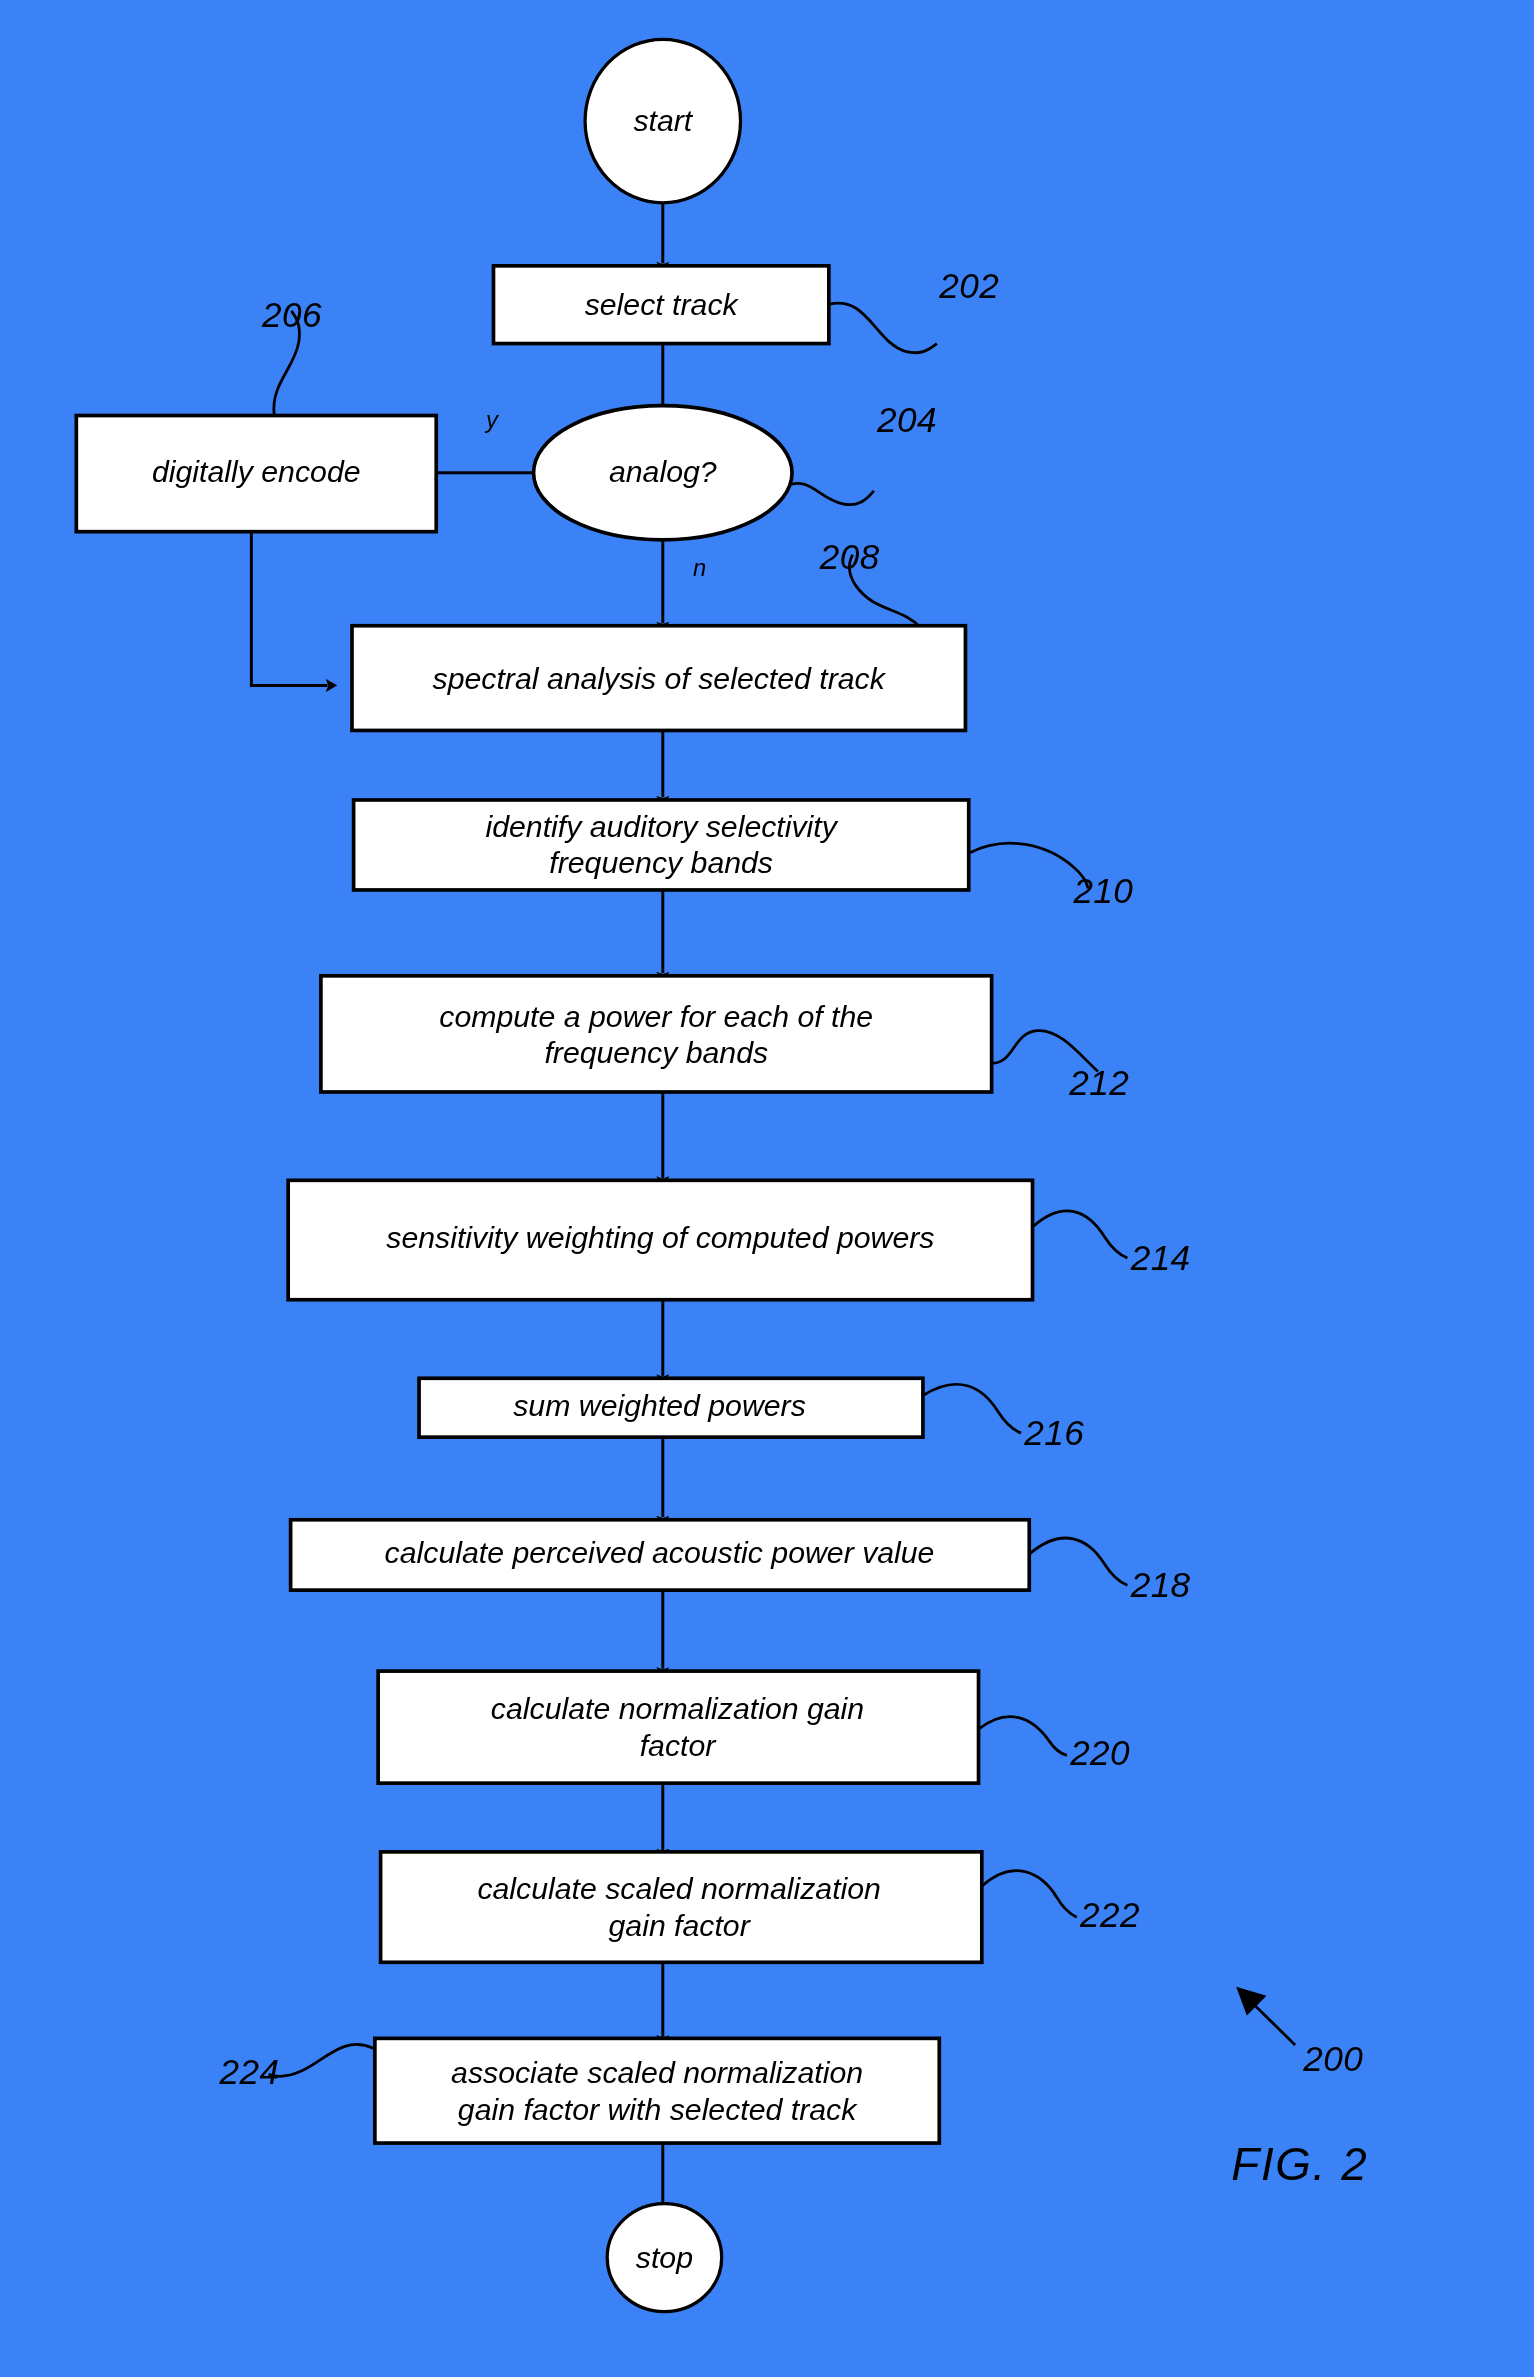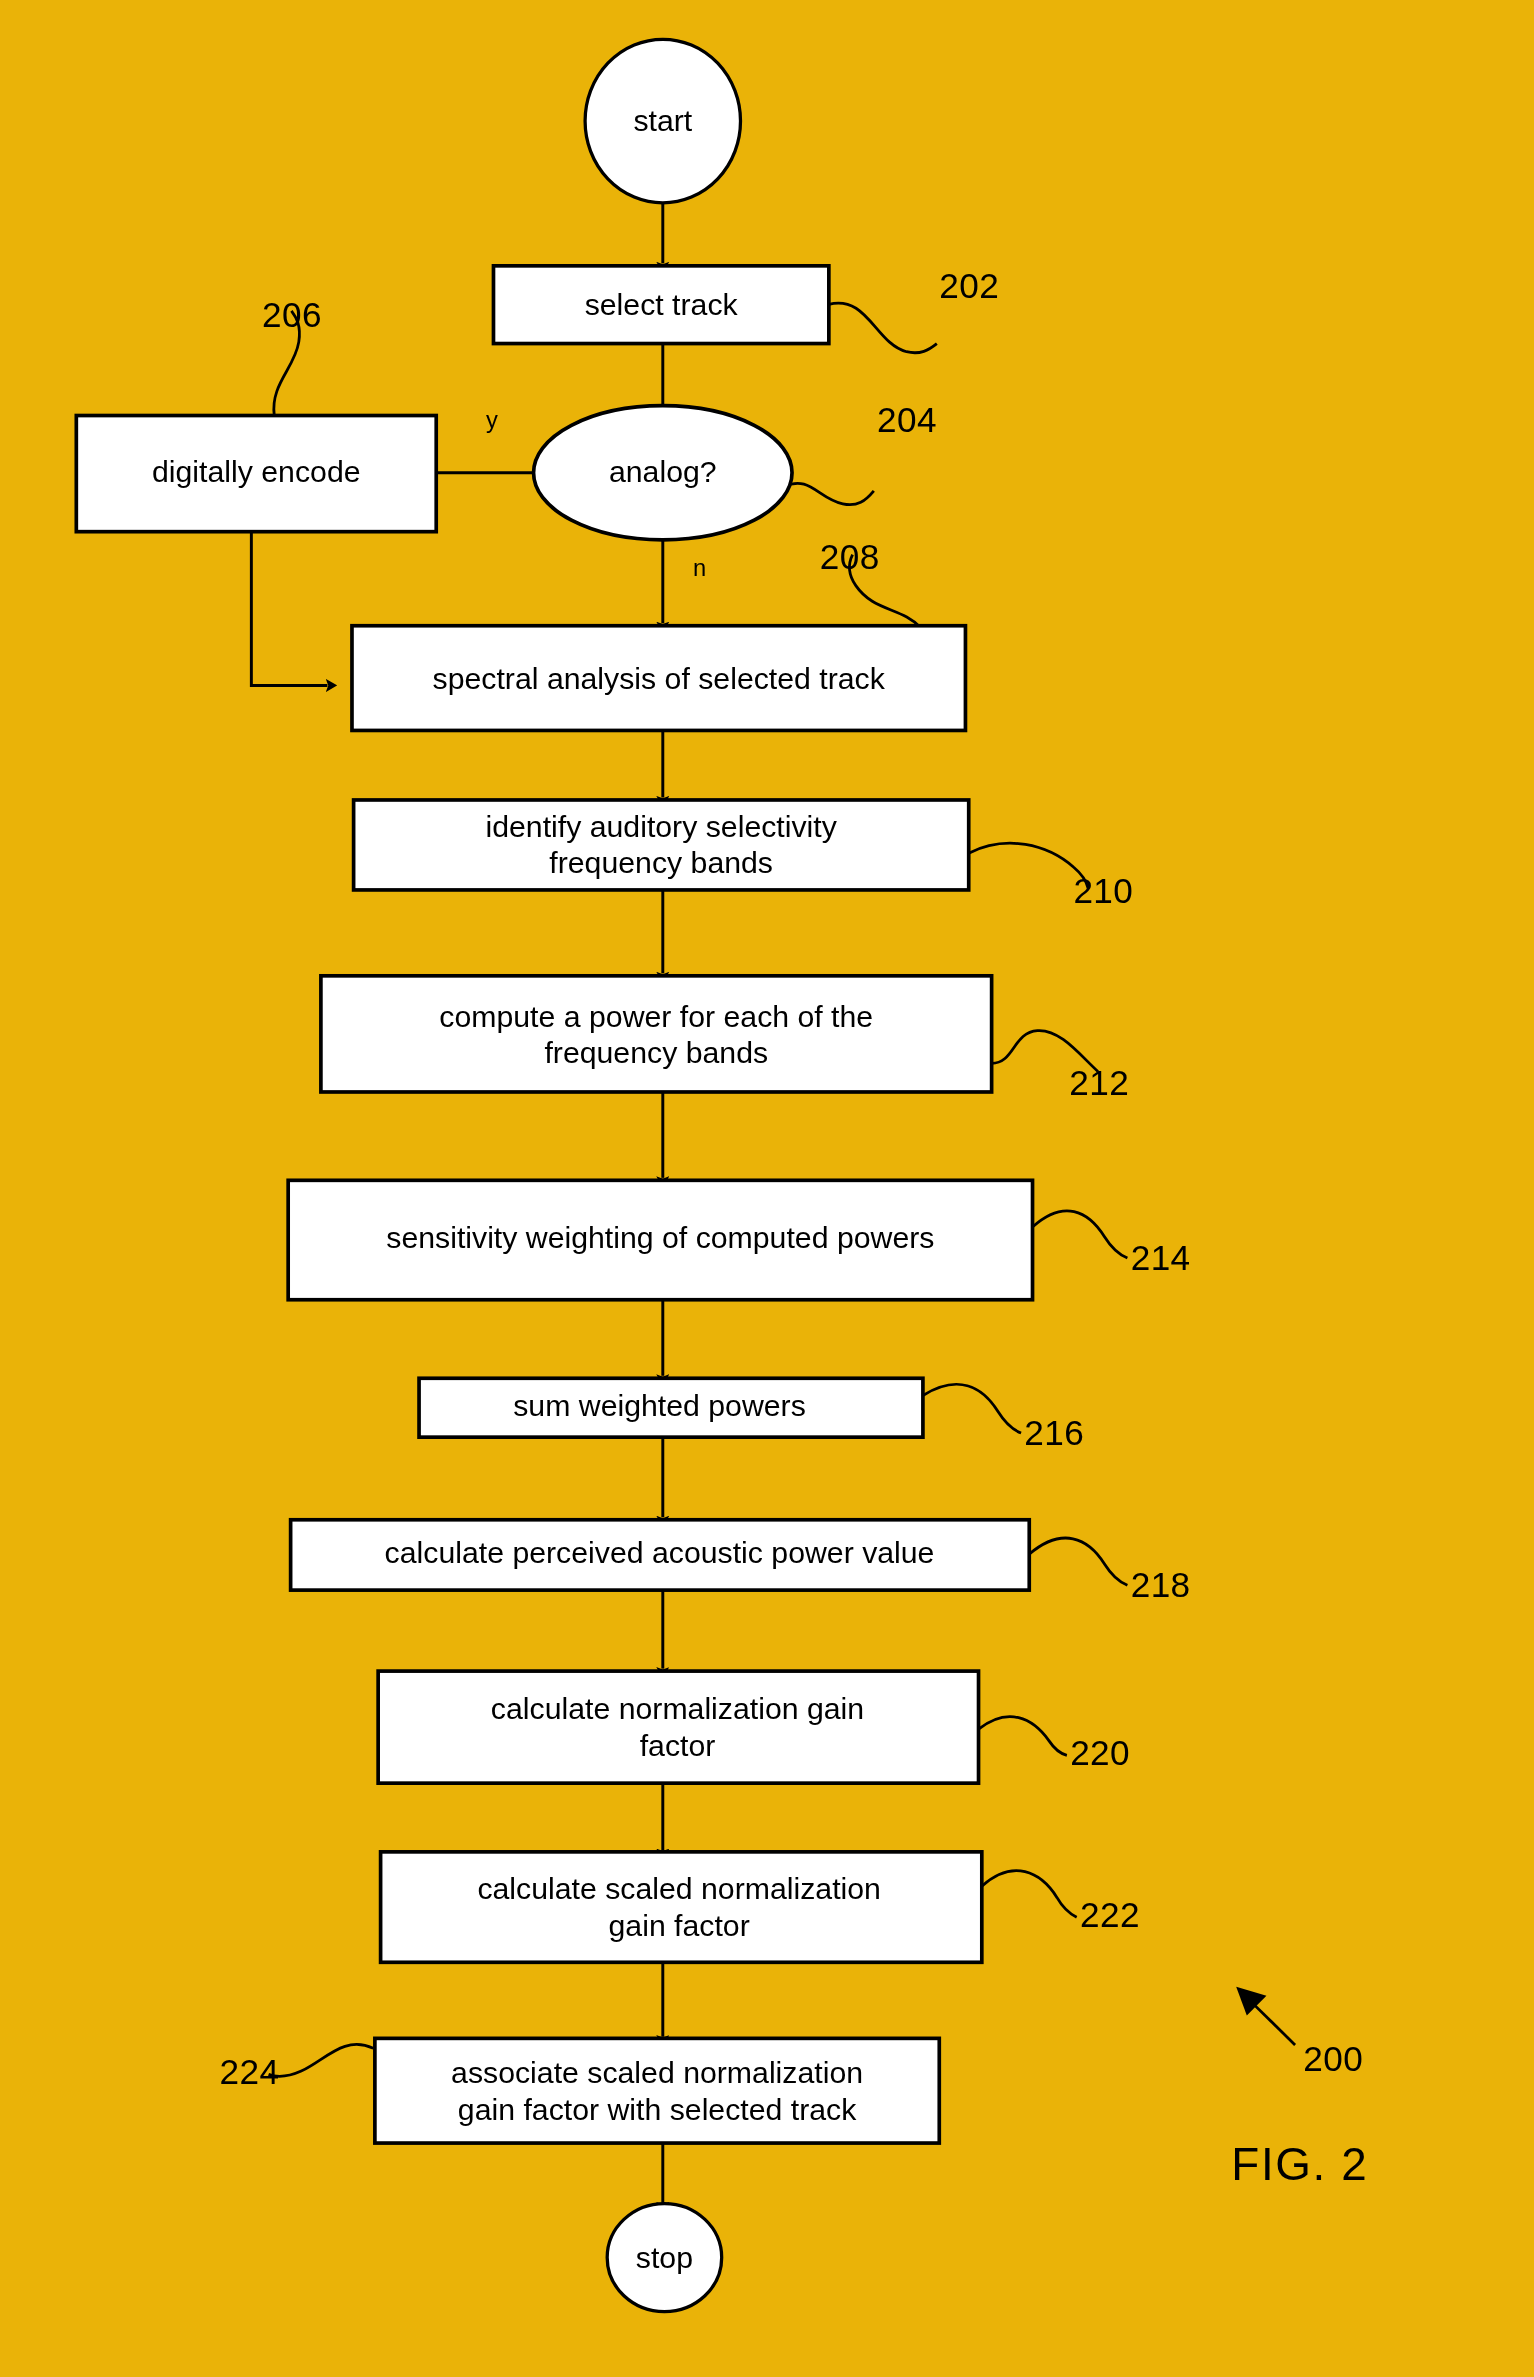--- a/index.html
+++ b/index.html
@@ -12,21 +12,22 @@
     width: 1535px;
     height: 2377px;
     font-family: "Liberation Sans", sans-serif;
     color: #000000;
     overflow: hidden;
   }
   #figure-root {
     position: relative;
     width: 1535px;
     height: 2377px;
-    background: #eab308;
+    background: #3b82f6;
+    font-style: italic;
   }
   svg.diagram {
     position: absolute;
     top: 0;
     left: 0;
     width: 1535px;
     height: 2377px;
   }
   .node-shape {
     fill: #ffffff;

